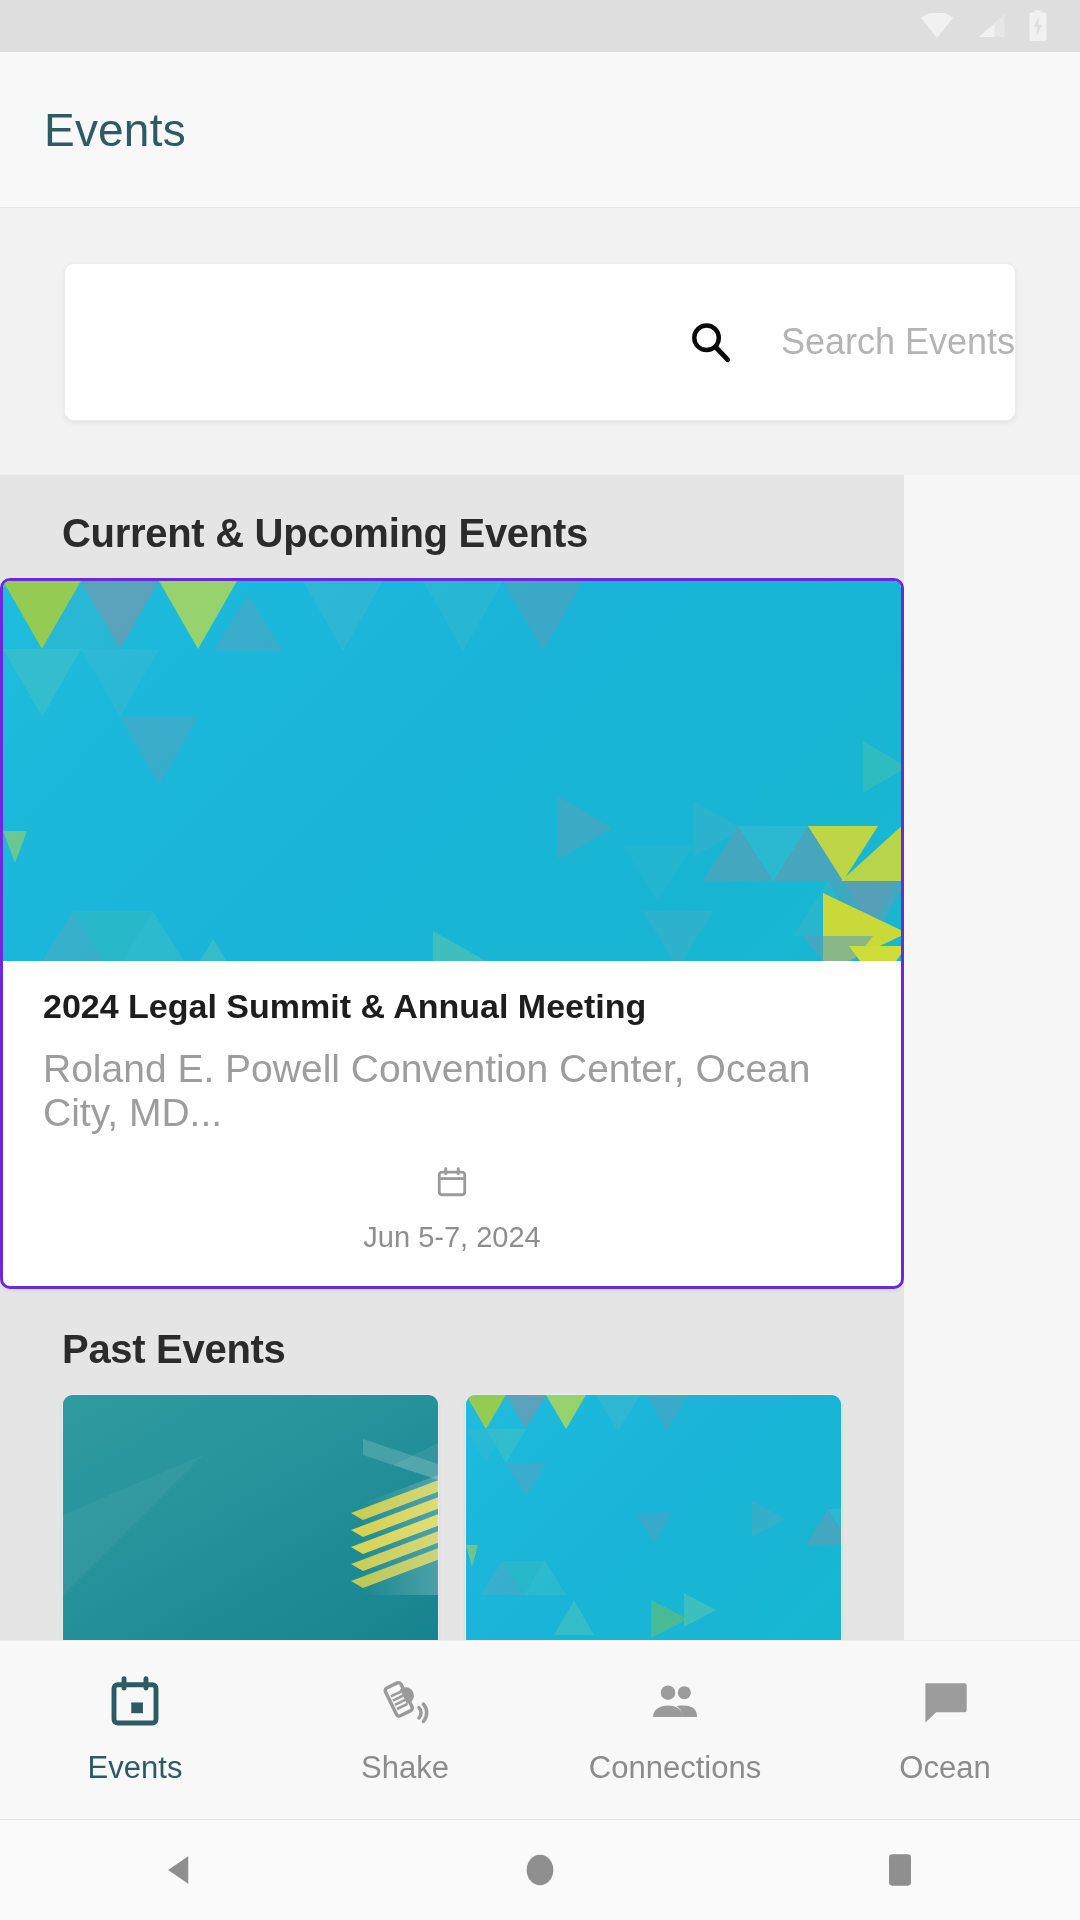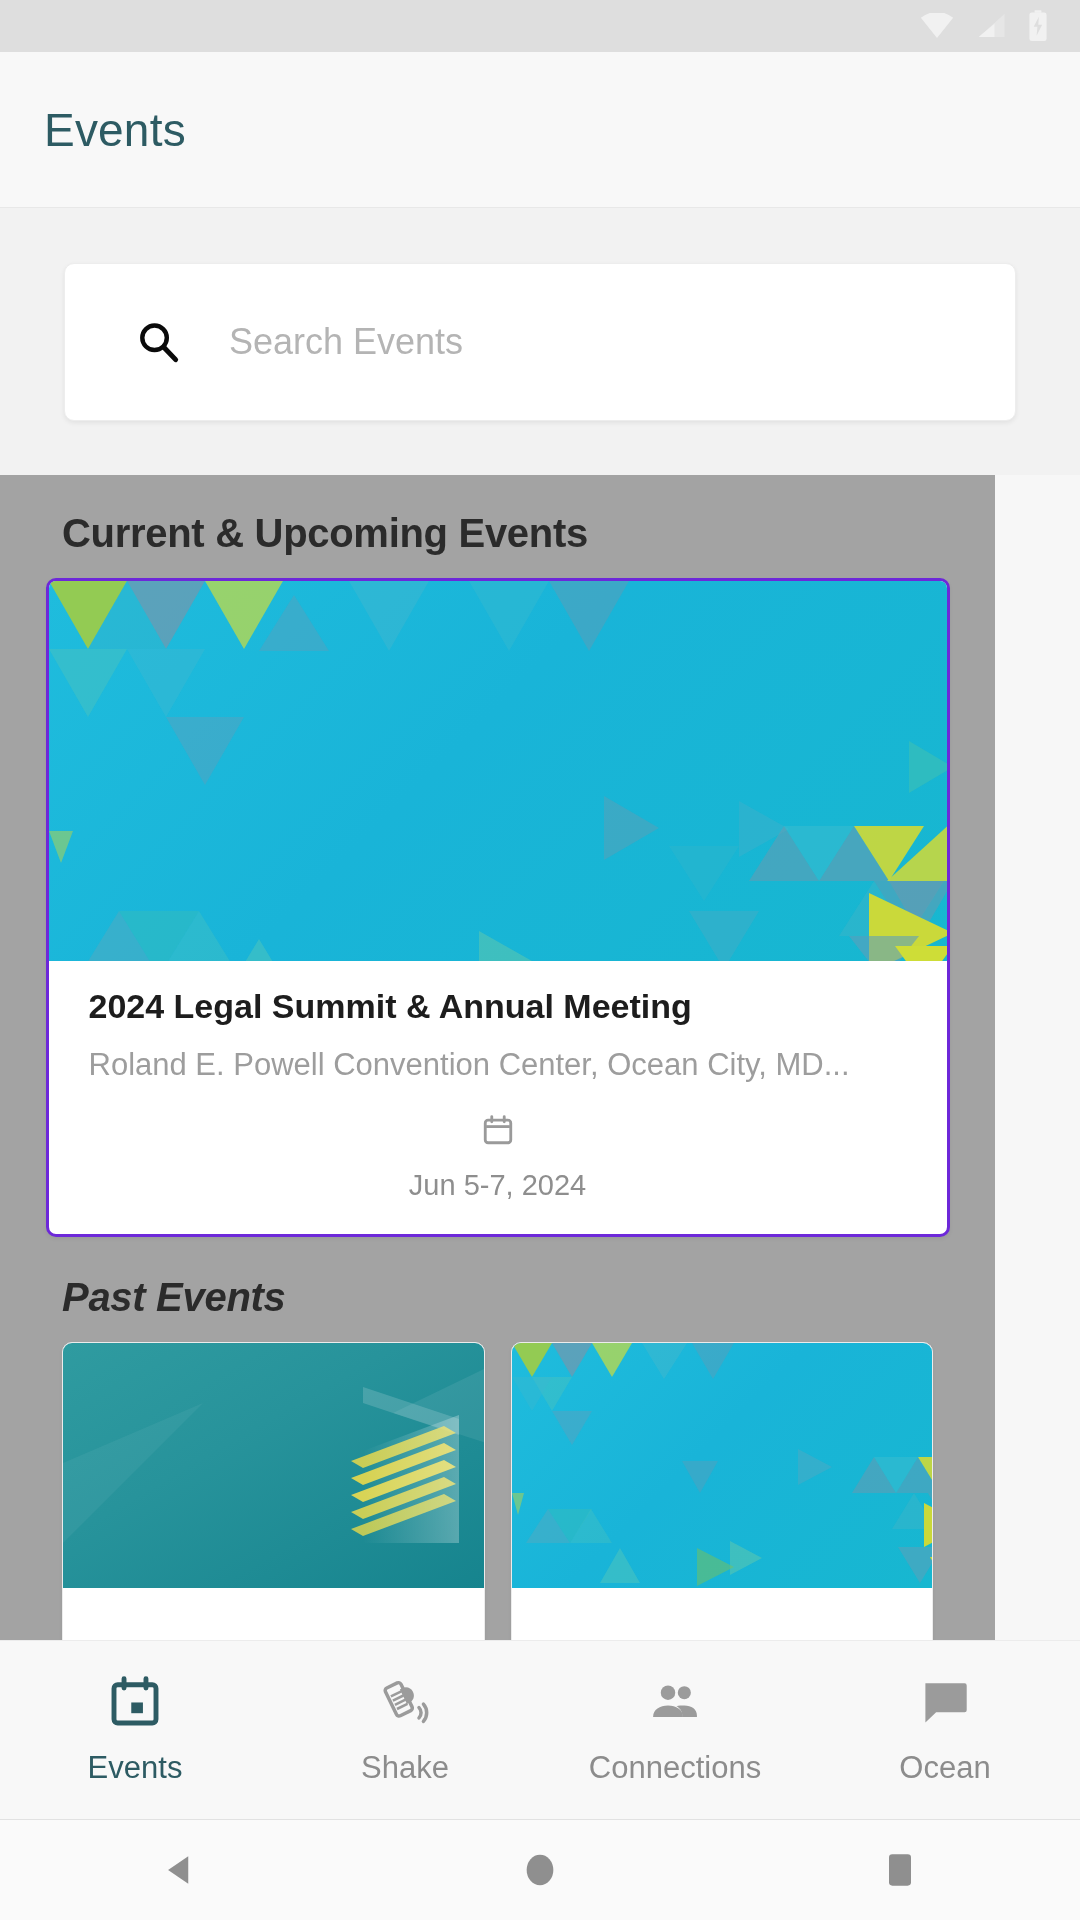--- a/index.html
+++ b/index.html
@@ -30,43 +30,43 @@
   
   .search-zone{
     position:absolute; top:208px; left:0; width:1080px; height:267px;
     background:#f2f2f2;
     display:flex; align-items:center; justify-content:center;
   }
   .search-card{
     width:952px; height:158px; background:#ffffff;
     border:1px solid #ededed; border-radius:10px;
     box-shadow:0 2px 5px rgba(0,0,0,.07);
-    display:flex; align-items:center; padding-left:70px; gap:48px;
+    display:flex; align-items:center; padding-left:70px; gap:48px;justify-content:flex-end;
   }
   .search-ph{ font-size:36px; color:#b4b4b4; }
 
   
-  .content{ position:absolute; top:475px; left:0; width:995px; height:1165px; background:#a3a3a3; overflow:hidden; }
+  .content{ position:absolute; top:475px; left:0; width:904px; height:1165px; background:#e5e5e5; overflow:hidden; }
   .section-title{
     font-size:40px; font-weight:bold; color:#2b2b2b;
     padding:36px 0 22px 62px; letter-spacing:-.3px;
   }
-  .section-title.past{ padding-top:38px;font-style:italic; }
+  .section-title.past{ padding-top:38px; }
 
   
   .feature-card{
     margin:0 auto; width:904px; background:#fff;
     border:3px solid #6d28d9; border-radius:10px; overflow:hidden;
     box-shadow:0 2px 4px rgba(0,0,0,.06);
   }
   .banner{ position:relative; width:100%; height:380px; overflow:hidden;
            background:linear-gradient(135deg,#1fbcdd 0%,#19b4d8 45%,#17b7d0 100%); }
   .feature-body{ padding:26px 40px 32px 40px; }
   .ev-title{ font-size:34px; font-weight:bold; color:#1d1d1d; }
-  .ev-loc{ font-size:31px; color:#9d9d9d; margin-top:21px; }
+  .ev-loc{ font-size:39px; color:#9d9d9d; margin-top:21px; }
   .ev-daterow{ display:flex; align-items:center; gap:22px; margin-top:30px;flex-direction:column; }
   .ev-date{ font-size:29px; color:#8e8e8e; }
 
   
   .past-grid{ display:flex; gap:26px; padding:0 62px; }
   .past-card{
     flex:1; background:#fff; border:1px solid #ececec; border-radius:10px;
     overflow:hidden; box-shadow:0 2px 4px rgba(0,0,0,.06);
   }
   .past-thumb{ width:100%; height:245px; position:relative; overflow:hidden; }

